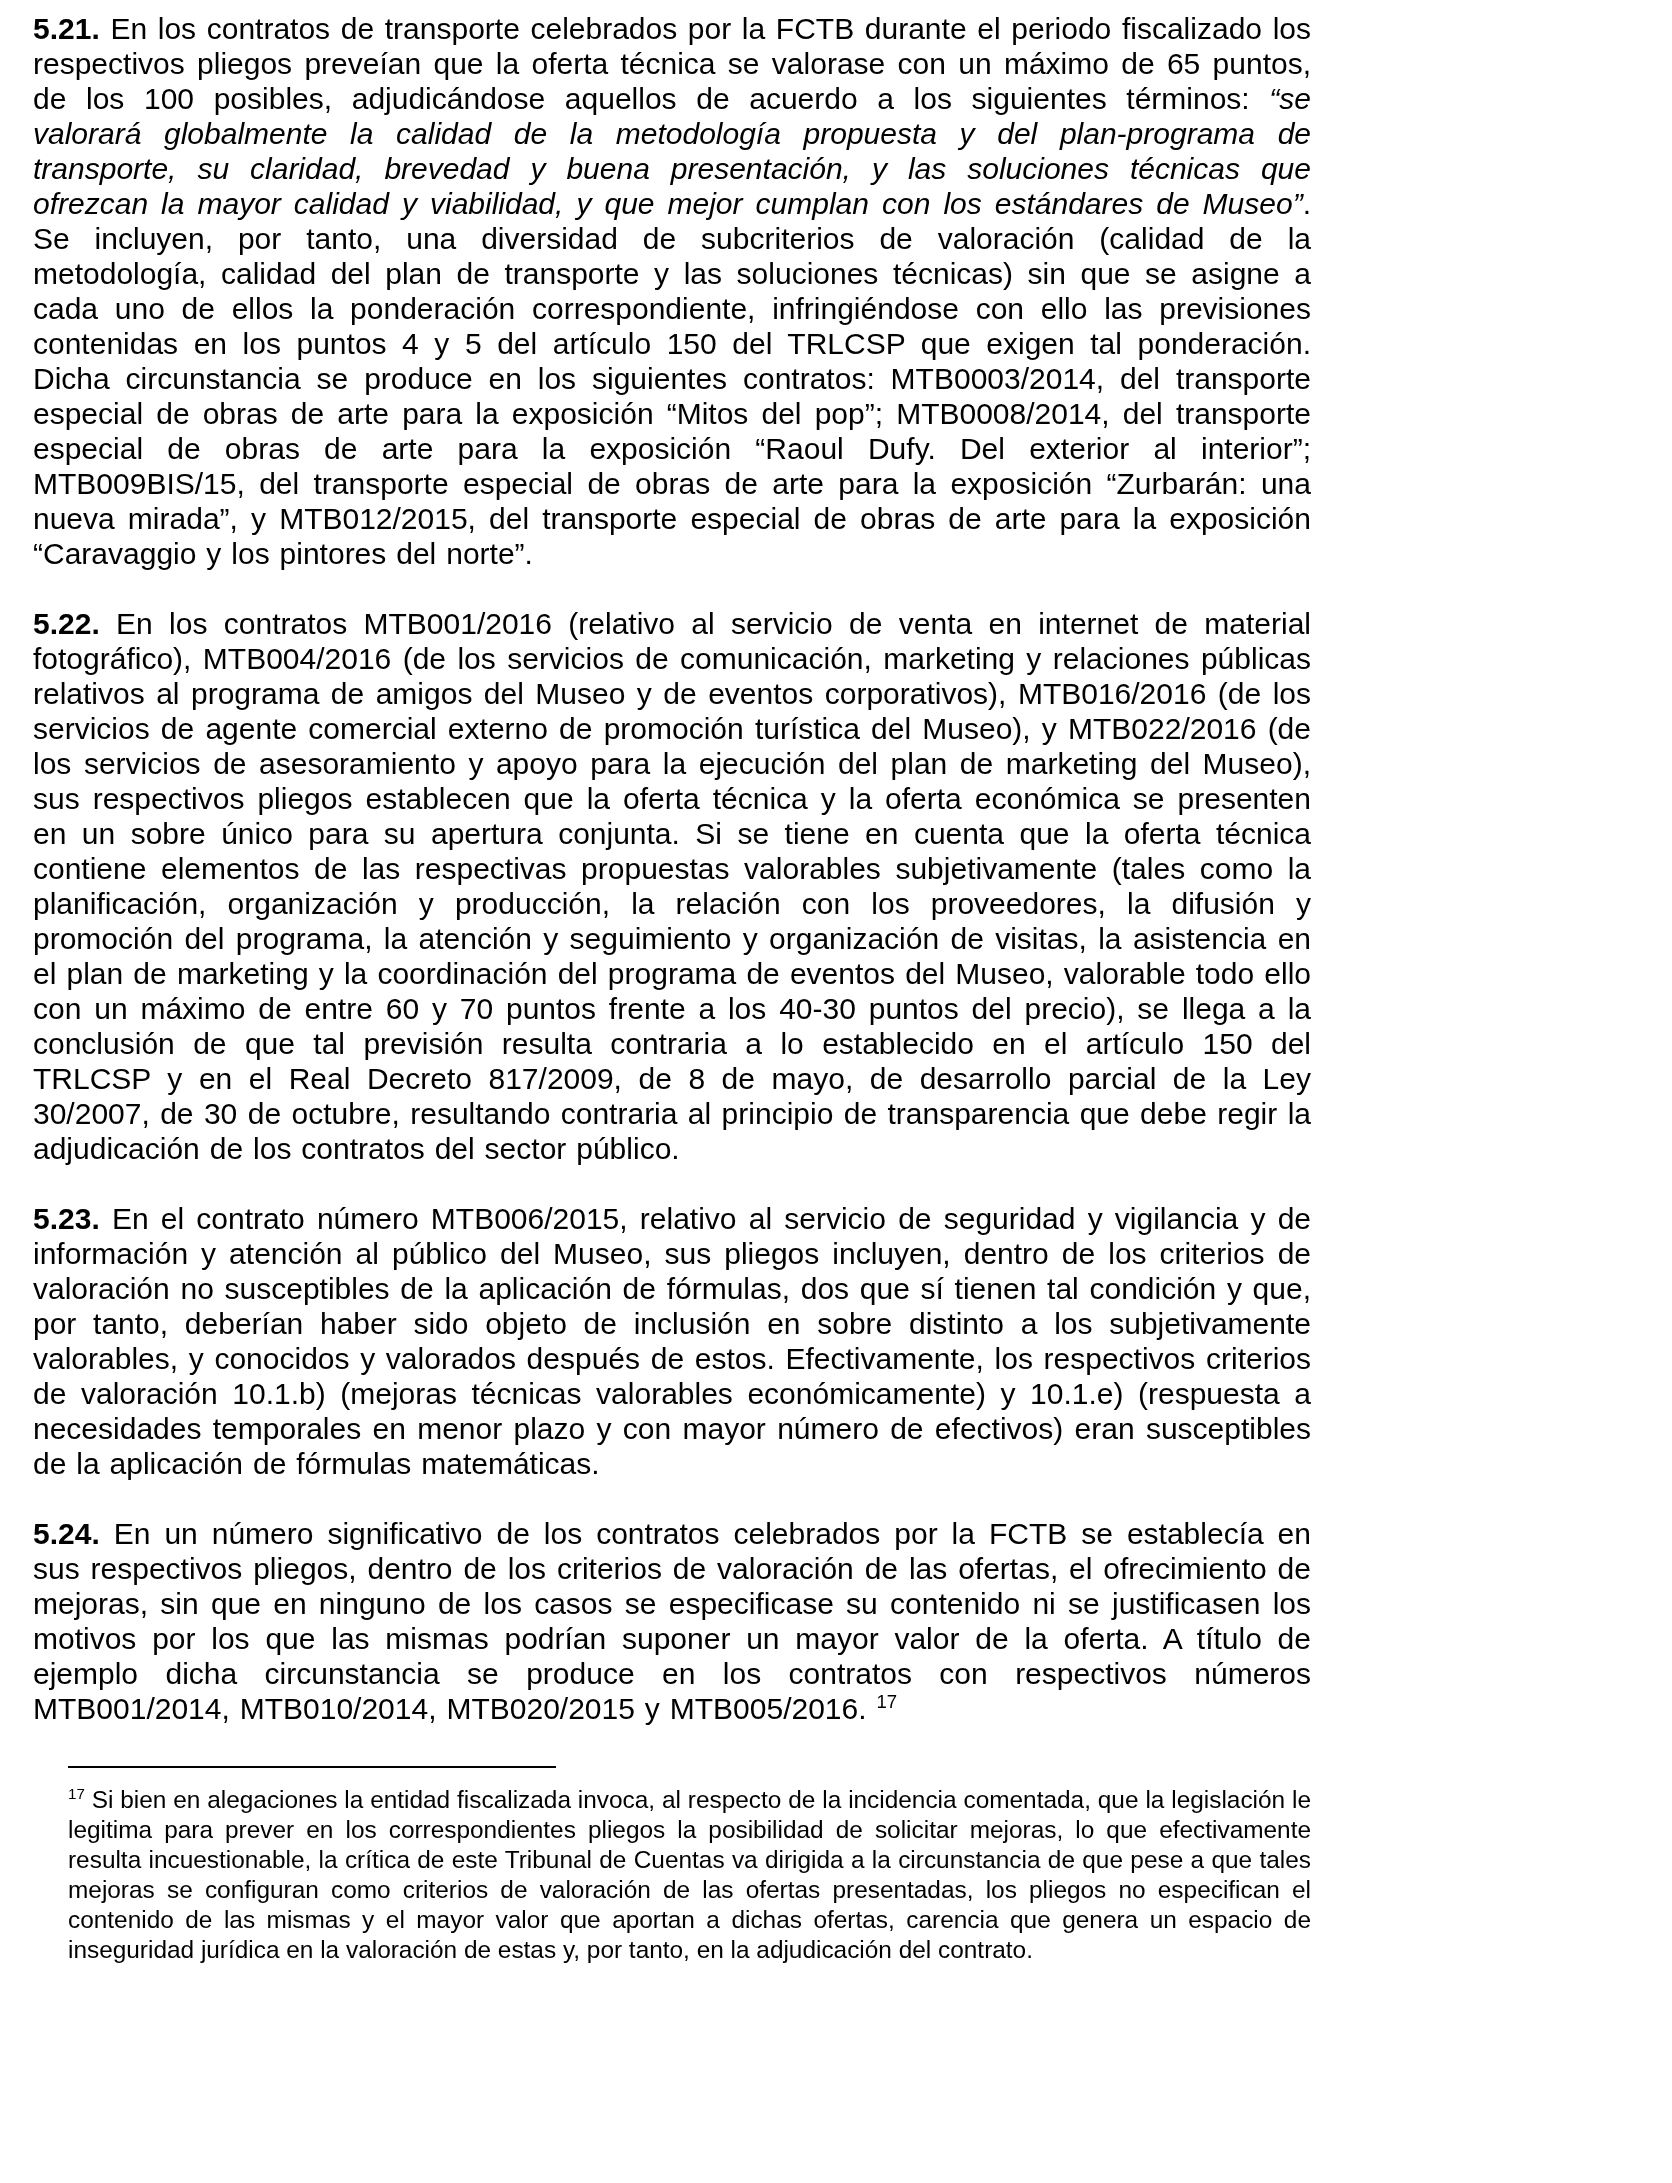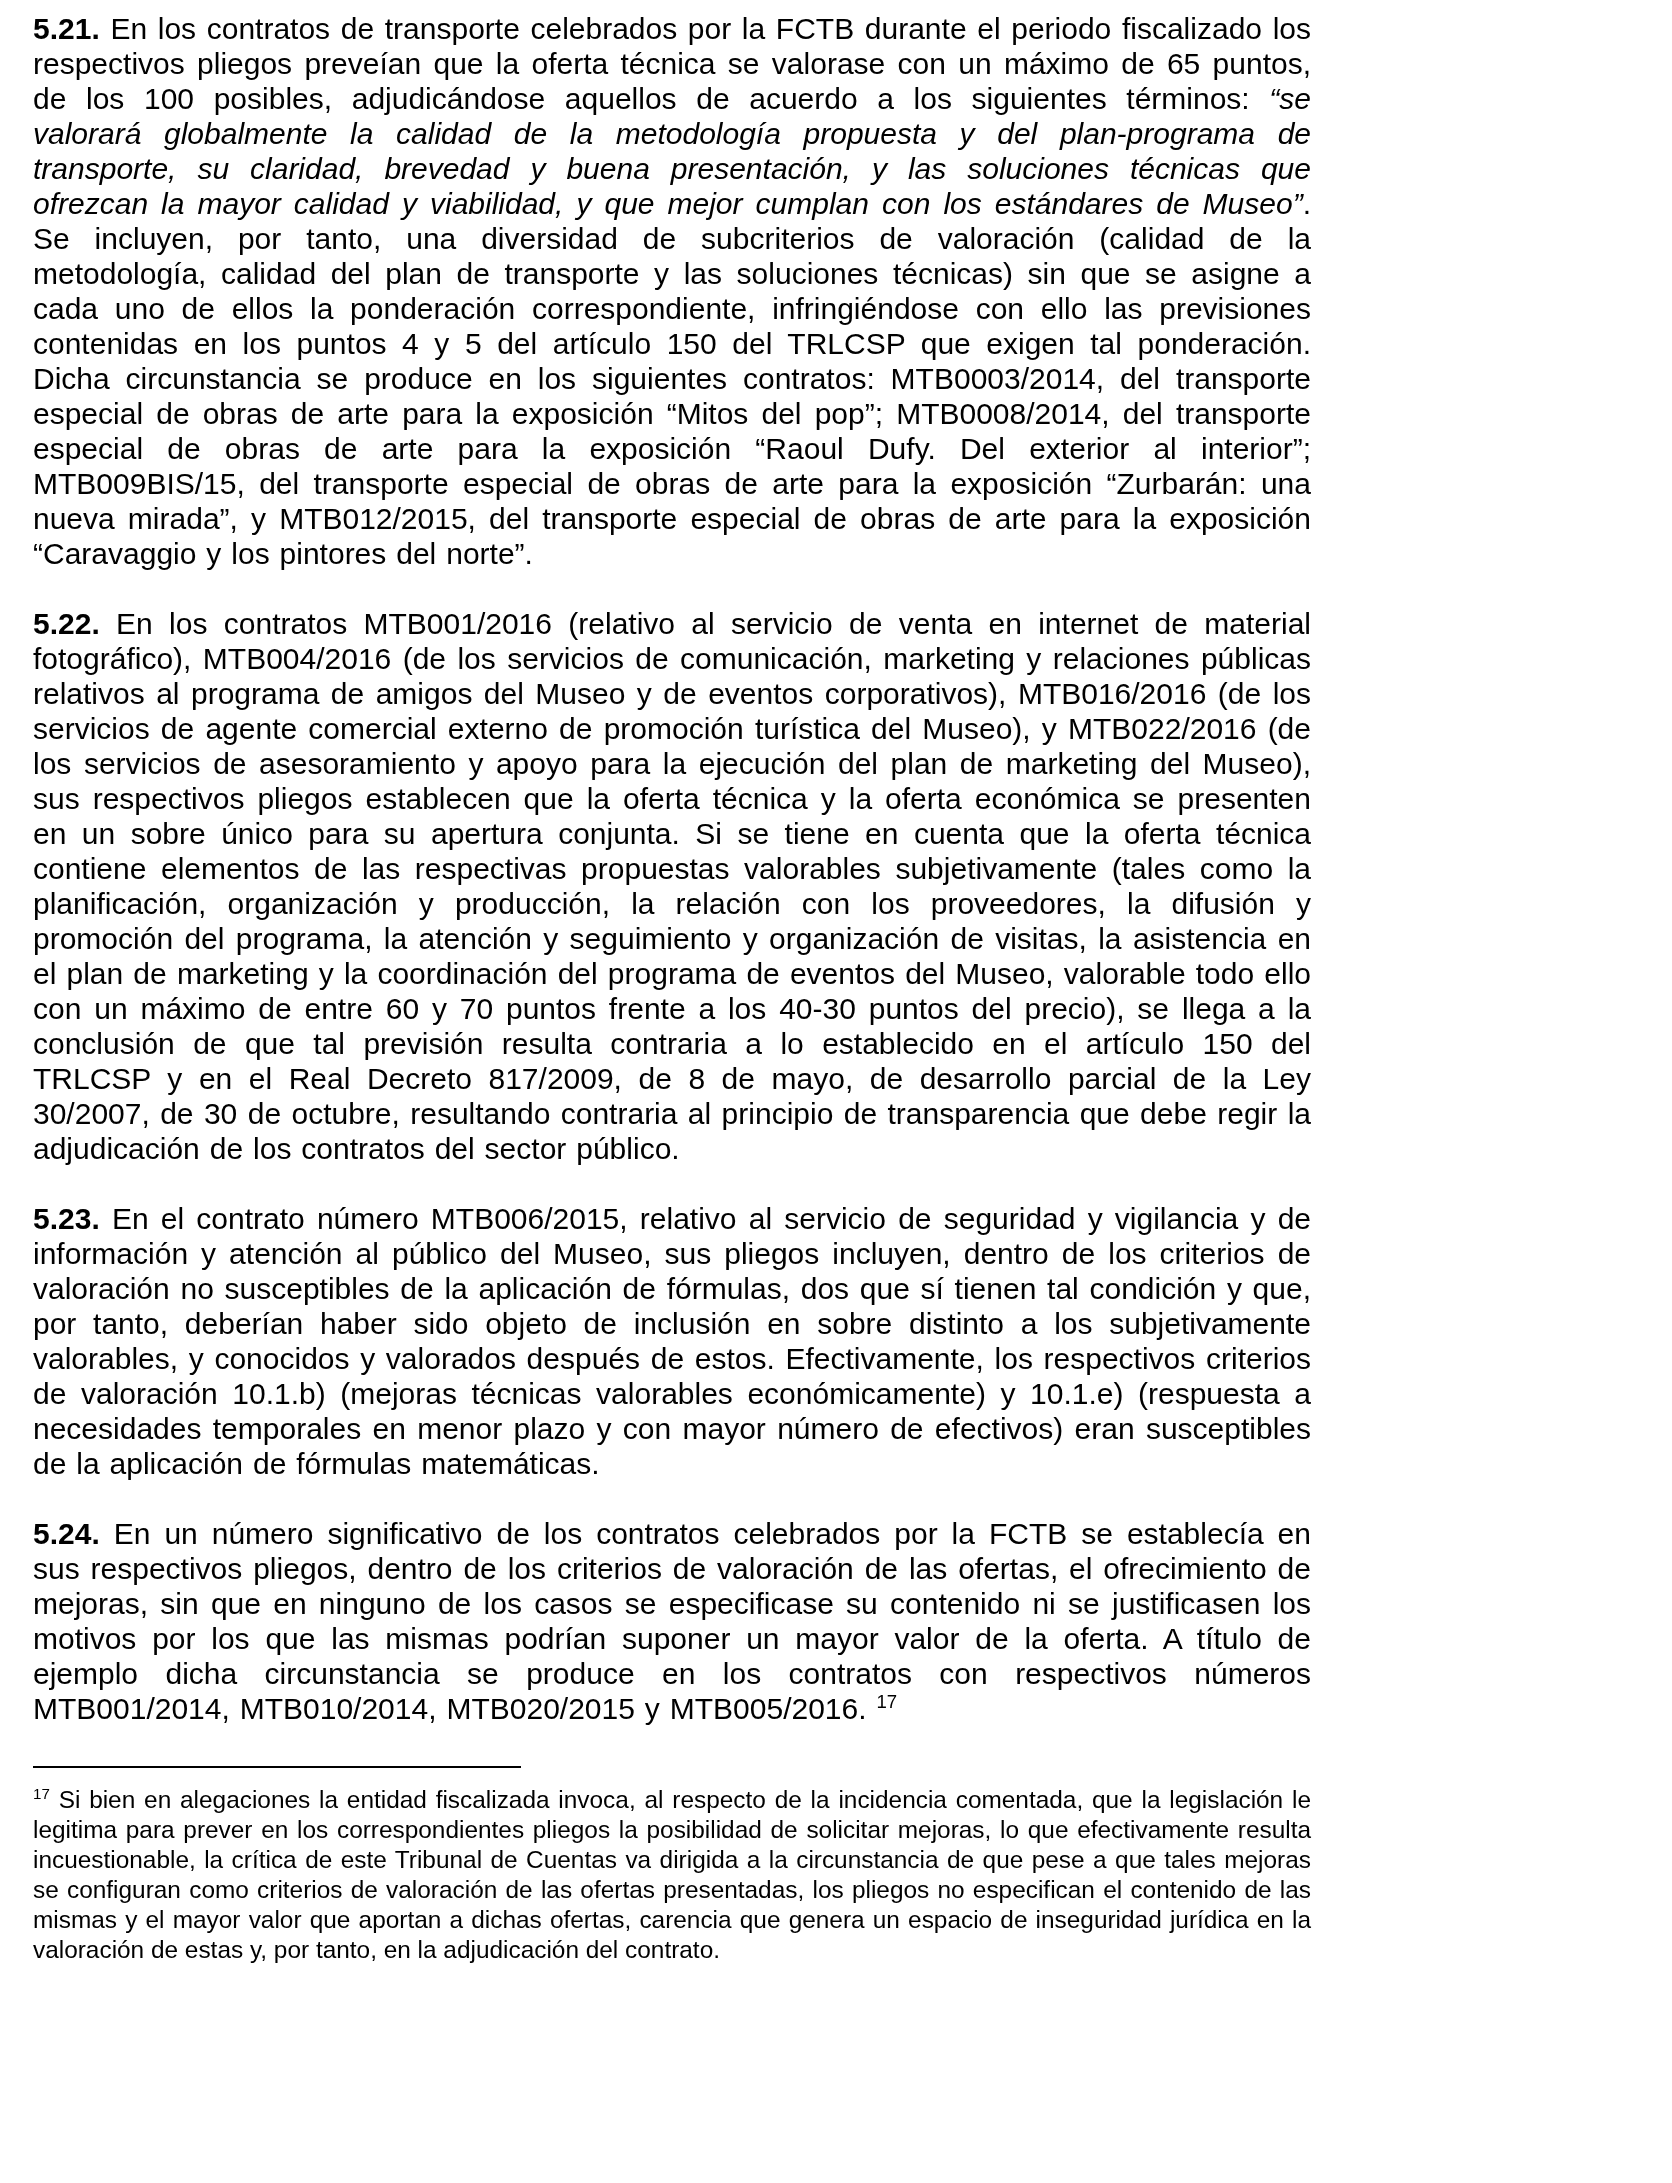--- a/index.html
+++ b/index.html
@@ -25,21 +25,21 @@
     word-spacing: 1.6px;
   }
   .para:last-of-type { margin-bottom: 40px; }
   .seg-bold { font-weight: bold; }
   .seg-italic { font-style: italic; }
   sup {
     font-size: 0.62em;
     vertical-align: super;
     line-height: 0;
   }
-  .footnote-area { margin-top: 14px; }
+  .footnote-area { margin-top: 14px; margin-left: 35px; }
   .footnote-rule {
     border: none;
     border-top: 2.4px solid #000000;
     width: 488px;
     margin: 0 0 17.3px 0;
   }
   .footnote {
     font-size: 24.4px;
     line-height: 30px;
     text-align: justify;

